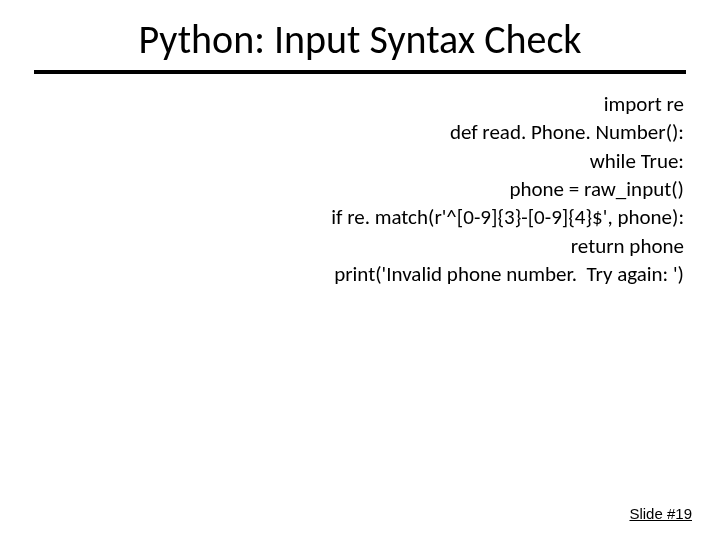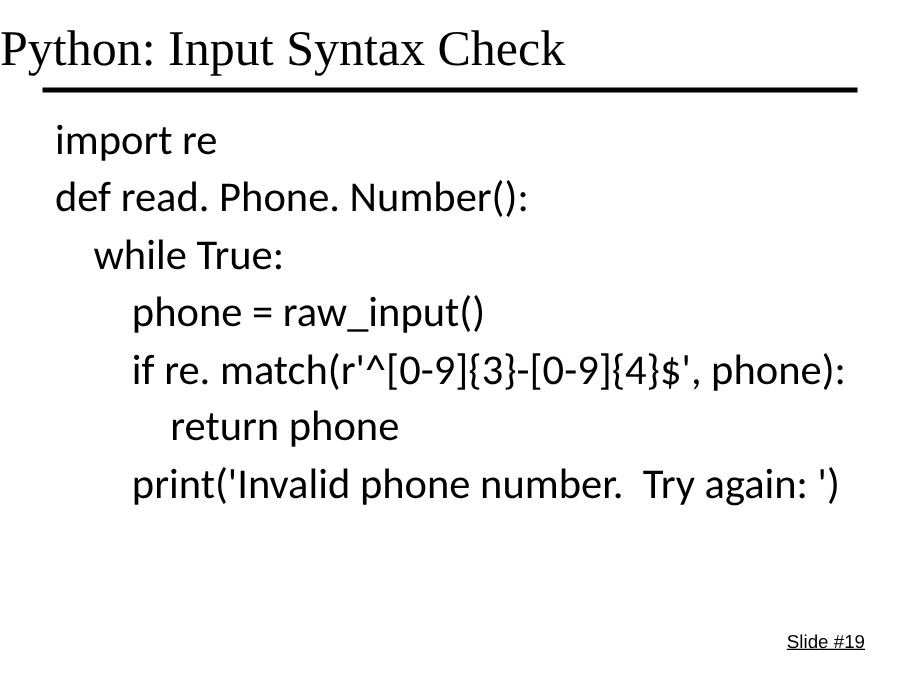--- a/index.html
+++ b/index.html
@@ -16,41 +16,42 @@
     position: relative;
     width: 720px;
     height: 540px;
     box-sizing: border-box;
   }
   .title {
     position: absolute;
     top: 15px;
     left: 0;
     width: 720px;
+    text-align: center;
     font-size: 40px;
     font-weight: 400;
-    font-family: Liberation Serif, serif;
   }
   .rule {
     position: absolute;
     top: 70px;
     left: 34px;
     width: 652px;
     height: 0;
     border-top: 4px solid #000;
   }
   .code {
     position: absolute;
     top: 90px;
     left: 44px;
     width: 640px;
-    font-size: 34px;
+    font-size: 21px;
     line-height: 1.35;
     white-space: pre;
     font-family: Calibri, "Segoe UI", Arial, sans-serif;
+    text-align: right;
   }
   .footer {
     position: absolute;
     bottom: 18px;
     right: 28px;
     font-size: 15px;
     font-family: Liberation Sans, sans-serif;
     text-decoration: underline;
     color: #000;
   }

